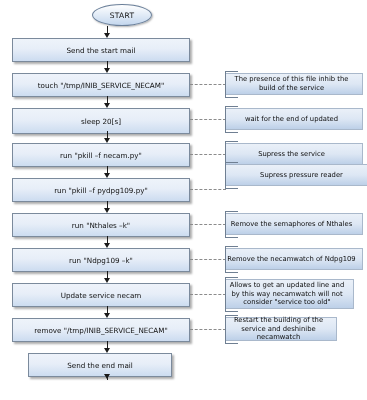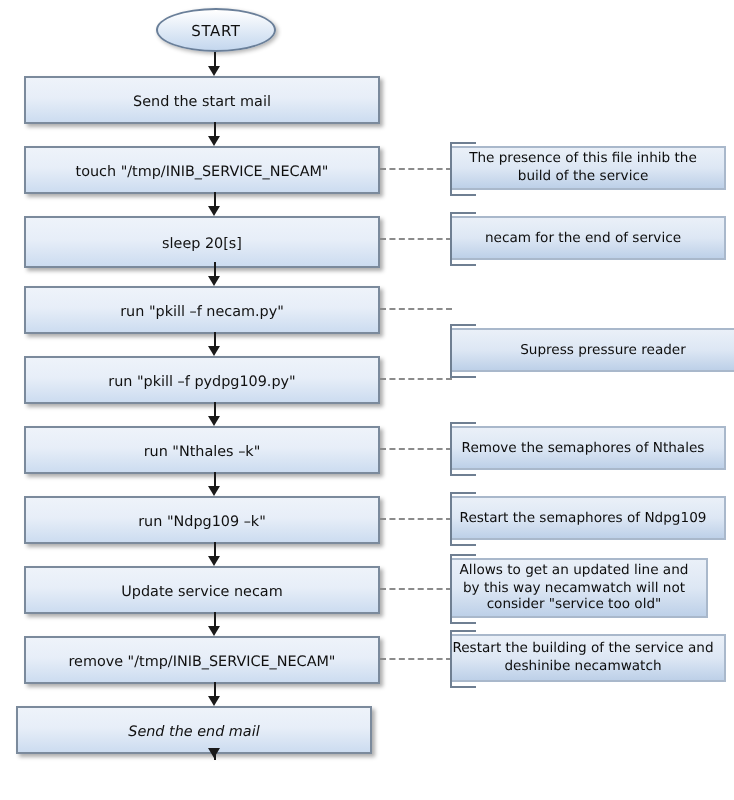--- a/index.html
+++ b/index.html
@@ -118,21 +118,21 @@
     position: absolute;
     height: 0;
     border-top: 1px dashed #8b8b8b;
   }
 </style>
 </head>
 <body>
 
 <div id="flow-canvas">
 
-  <div class="terminator terminator-start" style="left:78px; top:4px; width:60px; height:22px;">
+  <div class="terminator terminator-start" style="left:92px; top:4px; width:60px; height:22px;">
     <span>START</span>
   </div>
 
   <div class="v-line" style="left:107px; top:26px; height:10px;"></div>
   <div class="arrow-head" style="left:104px; top:33px;"></div>
 
   <div class="process" style="left:12px; top:38px; width:178px; height:23px;">
     <span>Send the start mail</span>
   </div>
   <div class="v-line" style="left:107px; top:61px; height:10px;"></div>
@@ -146,29 +146,32 @@
     <span>The presence of this file inhib the build of the service</span>
   </div>
   <div class="v-line" style="left:107px; top:96px; height:10px;"></div>
   <div class="arrow-head" style="left:104px; top:103px;"></div>
 
   <div class="process" style="left:12px; top:108px; width:178px; height:26px;">
     <span>sleep 20[s]</span>
   </div>
   <div class="dash-line" style="left:190px; top:119px; width:36px;"></div>
   <div class="note" style="--nh:22px; left:226px; top:108px; width:137px; height:22px;">
-    <span>necam for the end of service</span>
+    <span>wait for the end of updated</span>
   </div>
   <div class="v-line" style="left:107px; top:131px; height:10px;"></div>
   <div class="arrow-head" style="left:104px; top:138px;"></div>
 
   <div class="process" style="left:12px; top:143px; width:178px; height:23px;">
     <span>run "pkill –f necam.py"</span>
   </div>
   <div class="dash-line" style="left:190px; top:154px; width:36px;"></div>
+  <div class="note" style="--nh:22px; left:226px; top:143px; width:137px; height:22px;">
+    <span>Supress the service</span>
+  </div>
   <div class="v-line" style="left:107px; top:166px; height:10px;"></div>
   <div class="arrow-head" style="left:104px; top:173px;"></div>
 
   <div class="process" style="left:12px; top:178px; width:178px; height:23px;">
     <span>run "pkill –f pydpg109.py"</span>
   </div>
   <div class="dash-line" style="left:190px; top:189px; width:36px;"></div>
   <div class="note" style="--nh:22px; left:226px; top:164px; width:157px; height:22px;text-align:right;">
     <span>Supress pressure reader</span>
   </div>
@@ -183,45 +186,45 @@
     <span>Remove the semaphores of Nthales</span>
   </div>
   <div class="v-line" style="left:107px; top:236px; height:10px;"></div>
   <div class="arrow-head" style="left:104px; top:243px;"></div>
 
   <div class="process" style="left:12px; top:248px; width:178px; height:23px;">
     <span>run "Ndpg109 –k"</span>
   </div>
   <div class="dash-line" style="left:190px; top:259px; width:36px;"></div>
   <div class="note" style="--nh:22px; left:226px; top:248px; width:137px; height:22px;">
-    <span>Restart the semaphores of Ndpg109</span>
+    <span>Remove the necamwatch of Ndpg109</span>
   </div>
   <div class="v-line" style="left:107px; top:271px; height:10px;"></div>
   <div class="arrow-head" style="left:104px; top:278px;"></div>
 
   <div class="process" style="left:12px; top:283px; width:178px; height:23px;align-items:center;">
     <span>Update service necam</span>
   </div>
   <div class="dash-line" style="left:190px; top:294px; width:36px;"></div>
   <div class="note" style="--nh:30px; left:226px; top:279px; width:128px; height:30px;">
     <span>Allows to get an updated line and by this way necamwatch will not consider "service too old"</span>
   </div>
   <div class="v-line" style="left:107px; top:306px; height:10px;"></div>
   <div class="arrow-head" style="left:104px; top:313px;"></div>
 
   <div class="process" style="left:12px; top:318px; width:178px; height:23px;">
     <span>remove "/tmp/INIB_SERVICE_NECAM"</span>
   </div>
   <div class="dash-line" style="left:190px; top:329px; width:36px;"></div>
-  <div class="note" style="--nh:24px; left:226px; top:317px; width:137px; height:24px;">
+  <div class="note" style="--nh:24px; left:226px; top:317px; width:111px; height:24px;">
     <span>Restart the building of the service and deshinibe necamwatch</span>
   </div>
   <div class="v-line" style="left:107px; top:341px; height:10px;"></div>
   <div class="arrow-head" style="left:104px; top:348px;"></div>
 
-  <div class="process" style="left:8px; top:353px; width:178px; height:23px;font-style:italic;">
+  <div class="process" style="left:28px; top:353px; width:144px; height:23px;">
     <span>Send the end mail</span>
   </div>
   <div class="v-line" style="left:107px; top:376px; height:4px;"></div>
   <div class="arrow-head" style="left:104px; top:374px;"></div>
 
 
 </div>
 
 </body></html>

